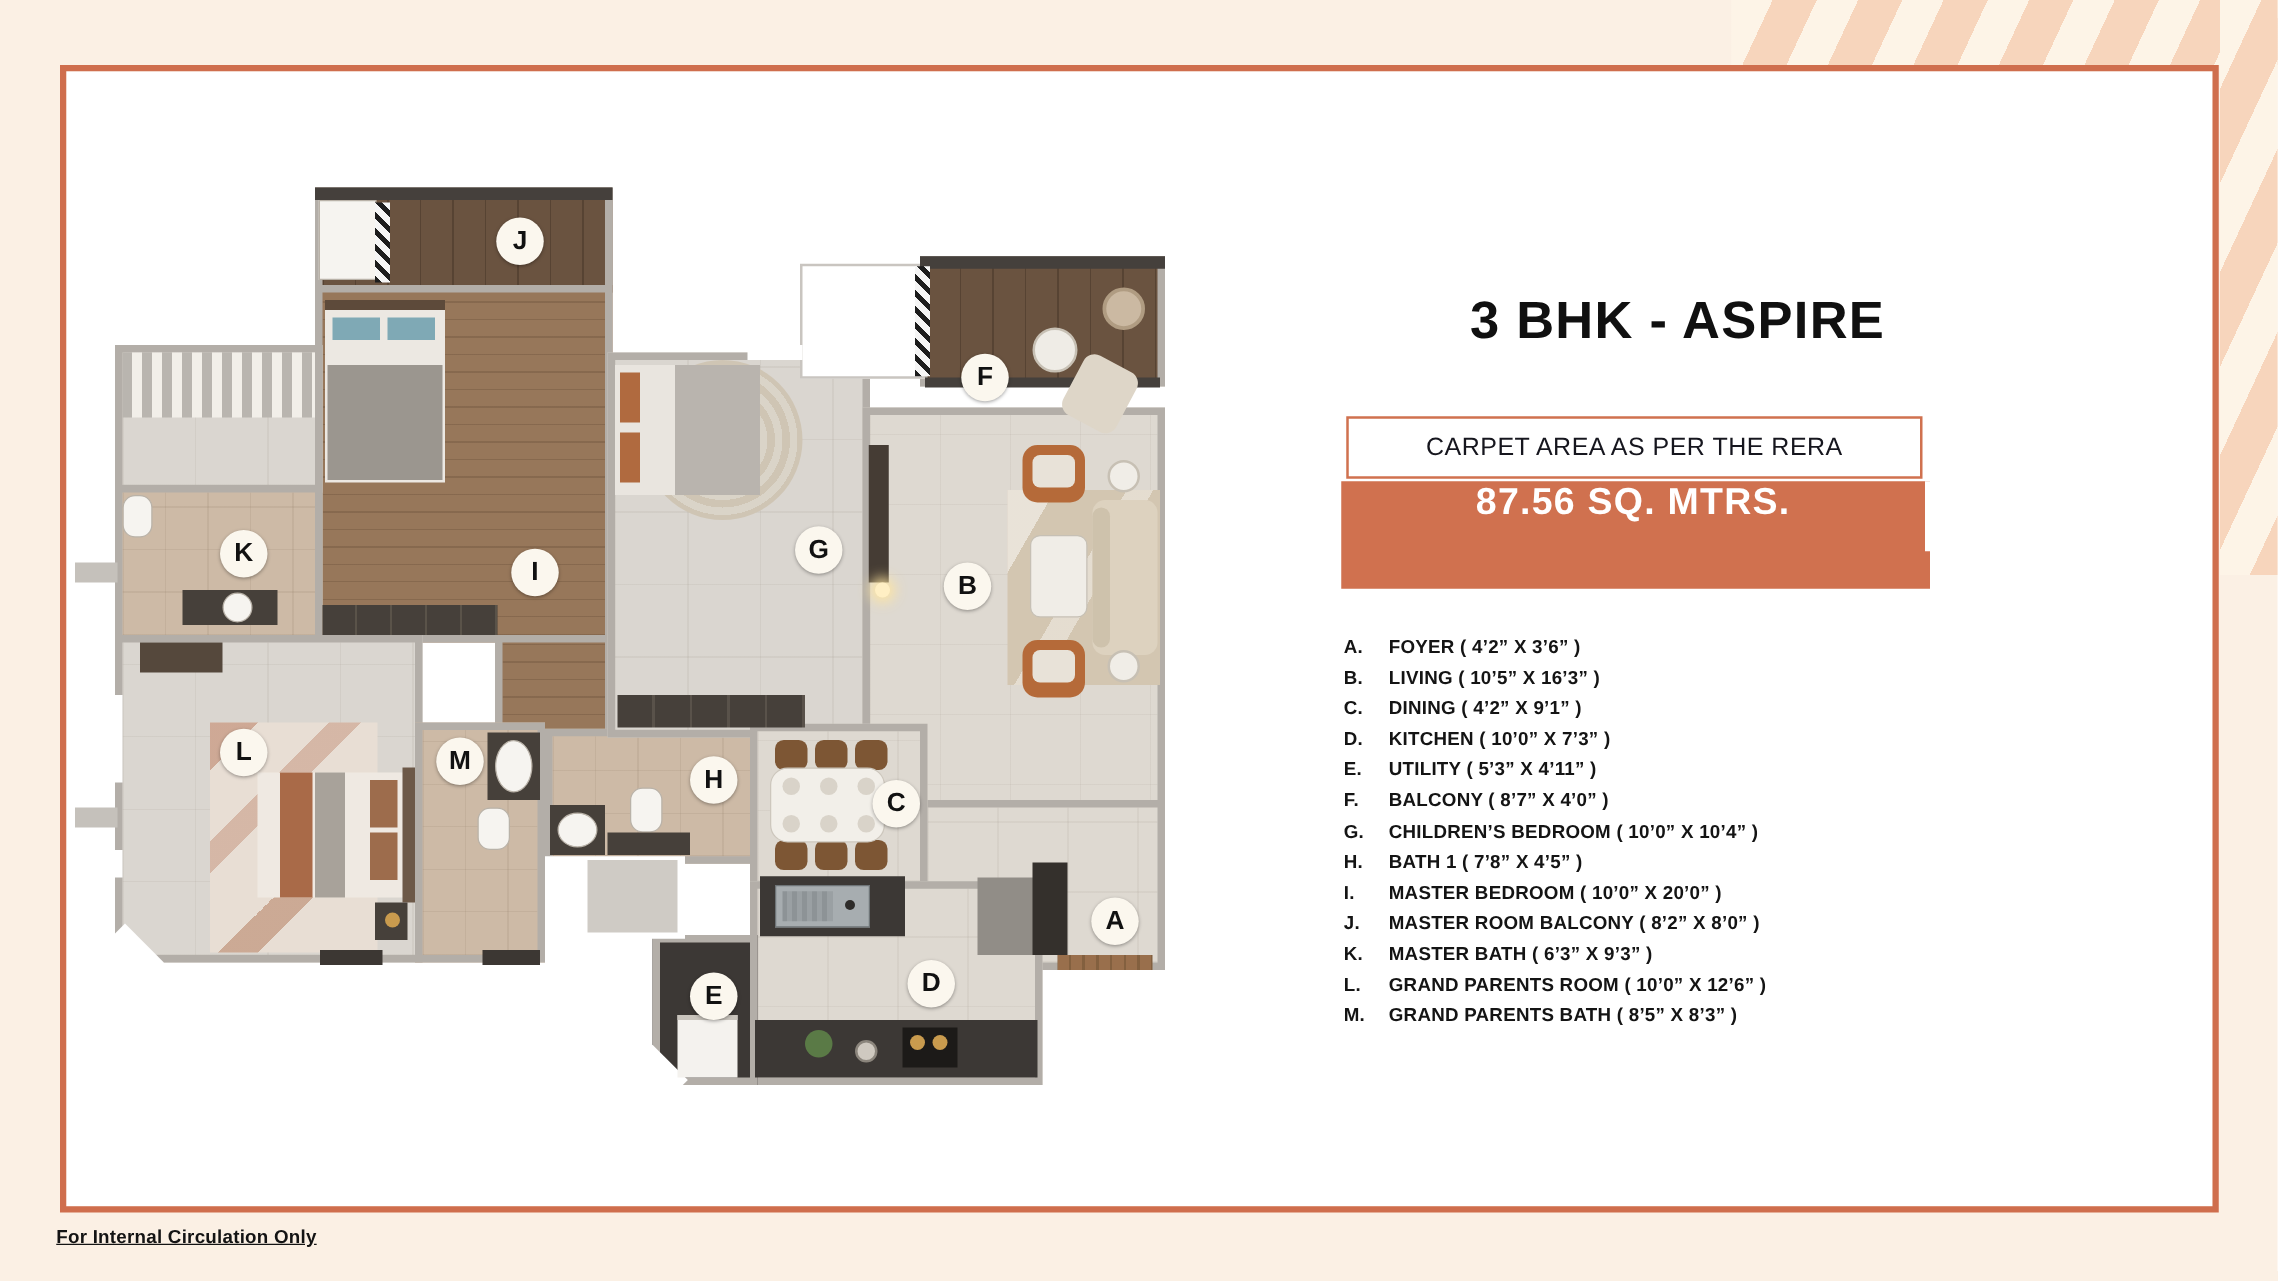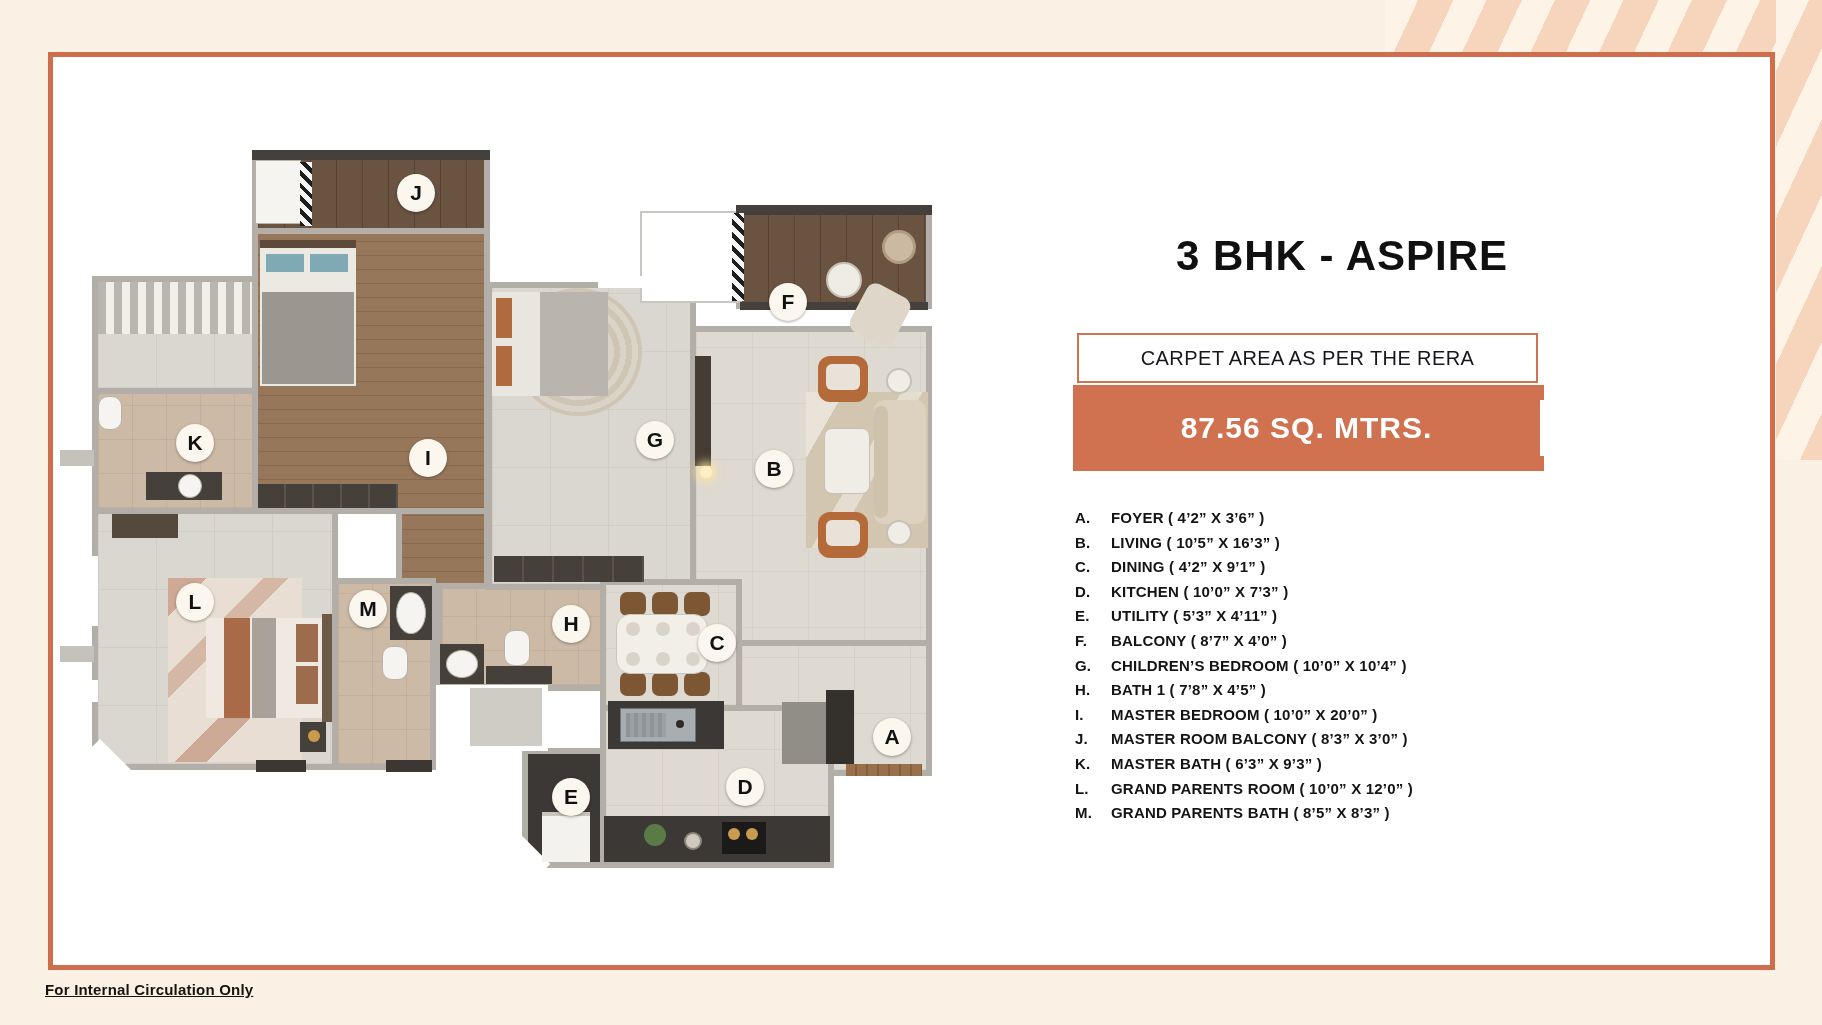--- a/index.html
+++ b/index.html
@@ -17,21 +17,21 @@
     border:5px solid #cf6e4d;box-sizing:border-box;background:transparent;}
   .footer-note{position:absolute;left:45px;top:981px;font-size:15px;font-weight:700;color:#141414;letter-spacing:.2px;text-decoration:underline;}
 
   
   .plan-title{position:absolute;left:1074px;top:232px;width:536px;height:56px;margin:0;
     font-size:42px;font-weight:800;letter-spacing:1px;color:#101010;text-align:center;}
   .carpet-header{position:absolute;left:1077px;top:333px;width:461px;height:50px;
     border:2px solid #d0714f;box-sizing:border-box;background:#fff;
     font-size:20px;color:#16161e;text-align:center;line-height:46px;letter-spacing:.4px;}
   .carpet-values{position:absolute;left:1073px;top:385px;width:471px;height:86px;
-    background:#d0714f;display:flex;align-items:center;color:#fff;}
+    background:#d0714f;display:flex;align-items:flex-start;color:#fff;}
   .carpet-values .val{flex:1;text-align:center;font-size:30px;font-weight:800;letter-spacing:1px;}
   .carpet-divider{width:4px;height:56px;background:#fff;}
   .legend{position:absolute;left:1075px;top:509px;width:480px;}
   .legend-row{display:flex;font-size:15px;font-weight:700;color:#141414;margin-bottom:7.6px;letter-spacing:.2px;}
   .legend-letter{width:36px;flex:0 0 36px;}
   .legend-text{flex:1;}
 
   
   .floorplan{position:absolute;inset:0;}
   .room{position:absolute;box-sizing:border-box;border:6px solid #b3aea8;}
@@ -260,29 +260,29 @@
         <div class="legend-row">
           <span class="legend-letter">H.</span>
           <span class="legend-text">BATH 1 ( 7’8” X 4’5” )</span>
         </div>
         <div class="legend-row">
           <span class="legend-letter">I.</span>
           <span class="legend-text">MASTER BEDROOM ( 10’0” X 20’0” )</span>
         </div>
         <div class="legend-row">
           <span class="legend-letter">J.</span>
-          <span class="legend-text">MASTER ROOM BALCONY ( 8’3” X 3’0” )</span>
+          <span class="legend-text">MASTER ROOM BALCONY ( 8’2” X 8’0” )</span>
         </div>
         <div class="legend-row">
           <span class="legend-letter">K.</span>
           <span class="legend-text">MASTER BATH ( 6’3” X 9’3” )</span>
         </div>
         <div class="legend-row">
           <span class="legend-letter">L.</span>
-          <span class="legend-text">GRAND PARENTS ROOM ( 10’0” X 12’0” )</span>
+          <span class="legend-text">GRAND PARENTS ROOM ( 10’0” X 12’6” )</span>
         </div>
         <div class="legend-row">
           <span class="legend-letter">M.</span>
           <span class="legend-text">GRAND PARENTS BATH ( 8’5” X 8’3” )</span>
         </div>
       </div>
   </div>
 
   <div class="footer-note">For Internal Circulation Only</div>
 </div>

